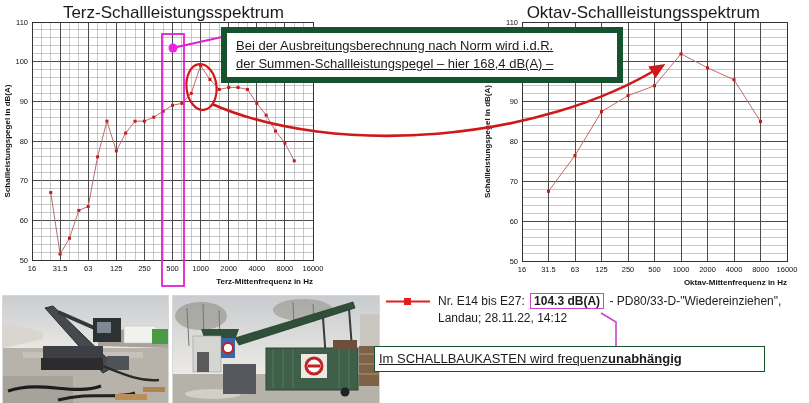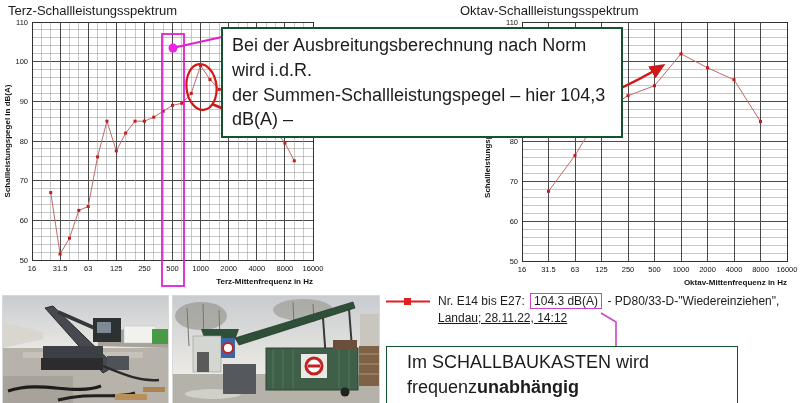--- a/index.html
+++ b/index.html
@@ -1,29 +1,29 @@
 <!DOCTYPE html>
 <html><head>
 <meta charset="utf-8">
 <style>
   html,body{margin:0;padding:0;background:#fff;}
   body{width:809px;height:403px;position:relative;overflow:hidden;
        font-family:"Liberation Sans",sans-serif;color:#111;}
   svg text{font-family:"Liberation Sans",sans-serif;}
   .abs{position:absolute;}
-  .chart-title{font-size:13px;color:#1b1b1b;text-align:left;white-space:nowrap;z-index:1;}
+  .chart-title{font-size:17px;color:#1b1b1b;text-align:right;white-space:nowrap;z-index:1;}
   .chart{z-index:1;}
   #overlay{z-index:2;pointer-events:none;}
-  .callout{box-sizing:border-box;background:#fff;border:2px solid #14532d;
-           font-size:18px;line-height:1.38;padding:4px 9px;z-index:3;color:#1c1c1c;}
+  .callout{box-sizing:border-box;background:#fff;border:6px solid #14532d;
+           font-size:13px;line-height:1.38;padding:4px 9px;z-index:3;color:#1c1c1c;text-decoration:underline;}
   .callout b{font-weight:bold;}
   #legend{z-index:3;font-size:12px;white-space:nowrap;color:#1c1c1c;}
   #legend .row1{display:flex;align-items:center;gap:6px;}
-  #legend .row2{margin-left:54px;margin-top:2px;text-decoration:underline;}
-  .val-box{border:1.5px solid #cc44cc;padding:0 3px;margin:0 2px;display:inline-block;}
+  #legend .row2{margin-left:54px;margin-top:2px;}
+  .val-box{border:1.5px solid #cc44cc;padding:0 3px;margin:0 2px;display:inline-block;font-weight:bold;}
   .photo{z-index:1;border:1px solid #d8d8d8;background:#cfd2d4;}
 </style>
 </head>
 <body>
 
 <div class="abs chart-title" style="left:8px;top:3px;width:276px;">Terz-Schallleistungsspektrum</div>
 <div class="abs chart-title" style="left:460px;top:3px;width:300px;">Oktav-Schallleistungsspektrum</div>
 
 <svg id="chart-terz" class="abs chart" style="left:0;top:0;" width="330" height="295">
     <line x1="32" y1="260" x2="313" y2="260" stroke="#4a4a4a" stroke-width="1" shape-rendering="crispEdges"></line>
@@ -223,39 +223,39 @@
   <rect x="162" y="34" width="22" height="252" fill="none" stroke="#e020d0" stroke-width="1.8"></rect>
   <line x1="177" y1="47" x2="222" y2="37" stroke="#e020d0" stroke-width="2"></line>
   <circle cx="173" cy="48" r="4.5" fill="#ee22e2"></circle>
   <ellipse cx="201.5" cy="87" rx="15" ry="23" transform="rotate(-6 201.5 87)" fill="none" stroke="#d01818" stroke-width="2.2"></ellipse>
   <path d="M 212 104 C 335 158 540 142 662 66" fill="none" stroke="#d01818" stroke-width="2.6" marker-end="url(#ah)"></path>
   <polyline points="601,313 616,322 616,346" fill="none" stroke="#cc44cc" stroke-width="1.6"></polyline>
 </svg>
 
 <div class="abs callout" style="left:221px;top:27px;width:402px;">
   <div>Bei der Ausbreitungsberechnung nach Norm wird i.d.R.</div>
-  <div>der Summen-Schallleistungspegel – hier 104,3 dB(A) –</div>
+  <div>der Summen-Schallleistungspegel – hier 168,4 dB(A) –</div>
 </div>
 
 <div id="legend" class="abs" style="left:384px;top:293px;">
   <div class="row1">
     <svg width="48" height="9">
       <line x1="2" y1="4.5" x2="46" y2="4.5" stroke="#e01f1f" stroke-width="2.2"></line>
       <rect x="20" y="1" width="7" height="7" fill="#e01f1f"></rect>
     </svg>
     <span>
       <span>Nr. E14 bis E27:</span>
       <span class="val-box">104.3 dB(A)</span>
       <span>- PD80/33-D-"Wiedereinziehen",</span>
     </span>
   </div>
   <div class="row2">Landau; 28.11.22, 14:12</div>
 </div>
 
-<div class="abs callout" style="left:386px;top:346px;width:352px;border-width:1.5px;padding:3px 20px;">
+<div class="abs callout" style="left:374px;top:346px;width:391px;border-width:1.5px;padding:3px 4px;">
   <div><span>Im SCHALLBAUKASTEN wird frequenz</span><b>unabhängig</b></div>
 </div>
 
 <div class="abs photo" style="left:2px;top:295px;width:165px;height:107px;">
 <svg width="165" height="107" viewBox="0 0 165 107">
   <defs>
     <linearGradient id="sky1" x1="0" y1="0" x2="0" y2="1">
       <stop offset="0" stop-color="#c9cccf"></stop>
           <stop offset="1" stop-color="#edebe6"></stop>
     </linearGradient>

